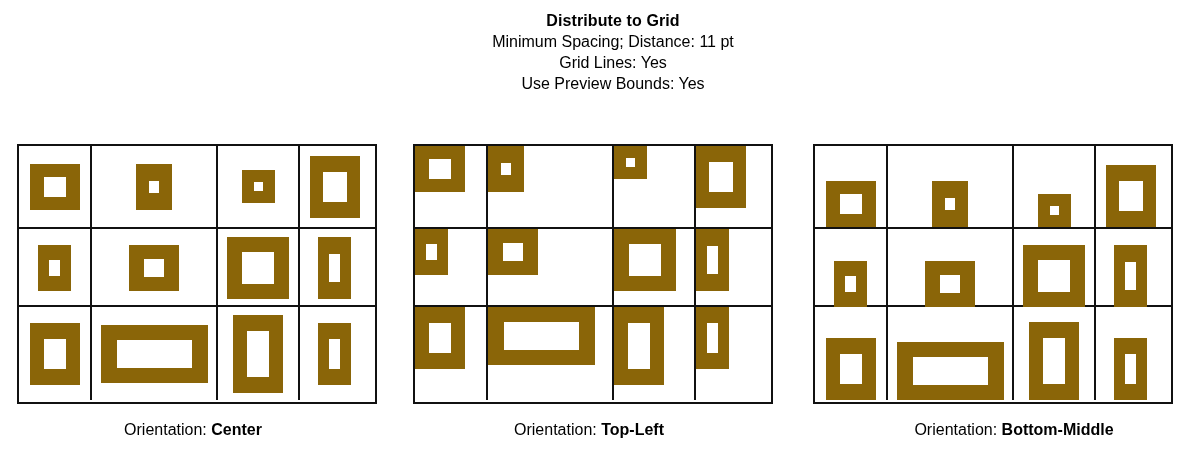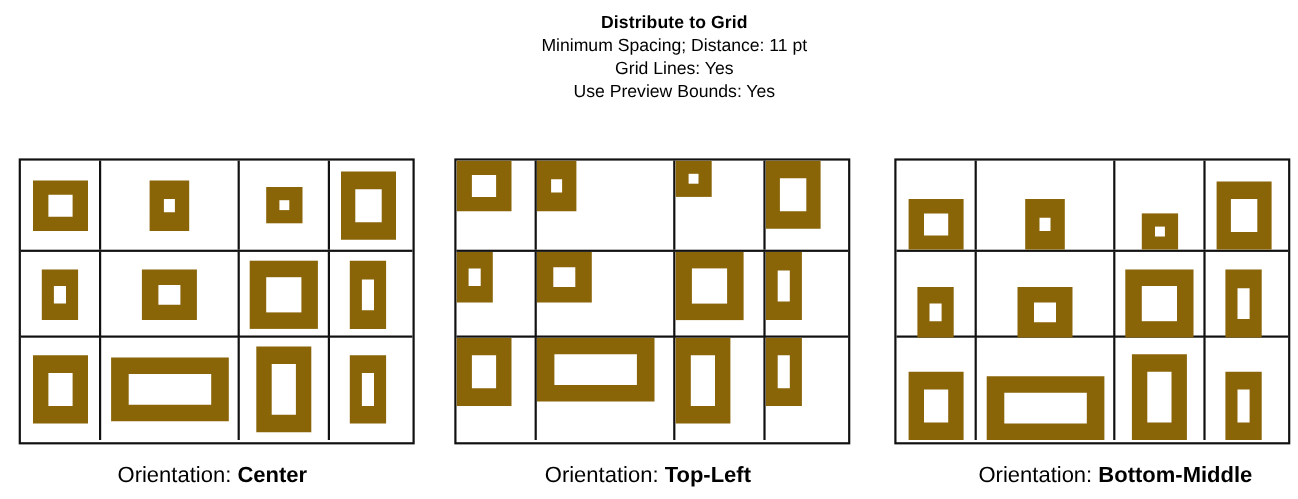--- a/index.html
+++ b/index.html
@@ -75,21 +75,21 @@
     border-style: solid;
     border-color: #8a6508;
     flex: 0 0 auto;
   }
 
   
   .caption {
     position: absolute;
     top: 421px;
     text-align: center;
-    font-size: 20px;
+    font-size: 16px;
     white-space: nowrap;
   }
   .caption .cap-label { font-weight: normal; }
   .caption .cap-value { font-weight: bold; }
 </style>
 </head>
 <body>
 
 <div class="header">
   <div class="header-title">Distribute to Grid</div>

